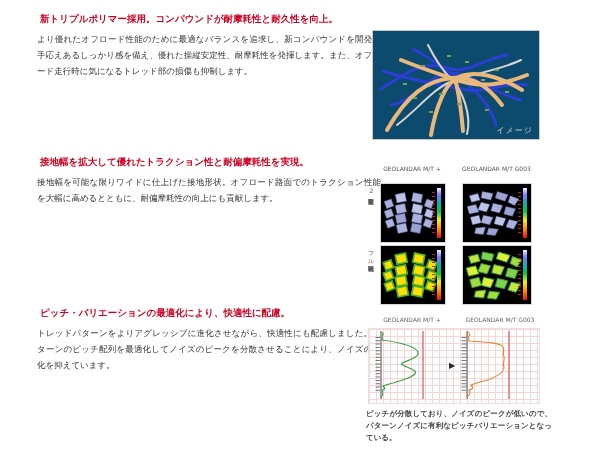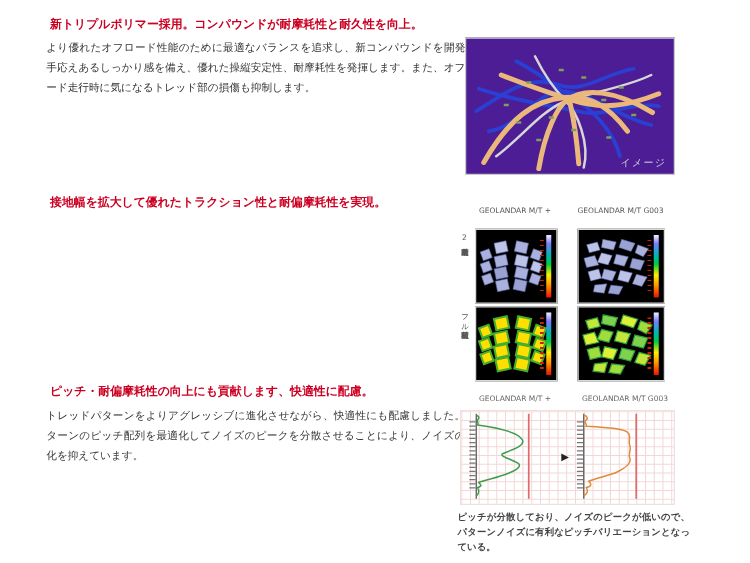--- a/index.html
+++ b/index.html
@@ -2,21 +2,21 @@
 <html><head>
 <meta charset="utf-8">
 <style>
   html,body{margin:0;padding:0;background:#fff;}
   #page{position:relative;width:600px;height:450px;background:#ffffff;overflow:hidden;
         font-family:"DejaVu Sans","Liberation Sans",sans-serif;padding-left:40px;}
   .heading{position:absolute;left:40px;font-size:9.5px;font-weight:bold;color:#cc0022;white-space:nowrap;}
   .body-text{position:absolute;left:37px;width:344px;font-size:8.5px;line-height:16px;color:#333;
              text-align:justify;word-break:break-all;}
   
-  .polymer-fig{position:absolute;left:372px;top:30px;width:166px;height:108px;background:#4c1d95;
+  .polymer-fig{position:absolute;left:372px;top:30px;width:166px;height:108px;background:#0c4a6e;
                border:1px solid #c9c9c9;}
   .polymer-caption{position:absolute;right:6px;bottom:3px;font-size:8px;color:#cccccc;letter-spacing:1px;}
   
   .patch-fig{position:absolute;left:364px;top:165px;width:182px;height:142px;}
   .patch-col-title{position:absolute;top:0;font-size:6px;color:#555;text-align:center;white-space:nowrap;}
   .patch-row-label{position:absolute;left:2px;width:10px;writing-mode:vertical-rl;text-orientation:upright;
                    font-size:6px;color:#555;line-height:10px;}
   .patch-panel{position:absolute;background:#000;border:1px solid #d8d8d8;}
   .scale-bar{position:absolute;top:4px;bottom:4px;right:4px;width:4px;
              background:linear-gradient(#f2f2ff,#7b7bff 14%,#00b4b4 32%,#00cc44 47%,#ffee00 64%,#ff9900 80%,#ee1100 100%);}
@@ -76,20 +76,21 @@
         <rect x="112" y="78" width="4" height="2"></rect>
           <rect x="40" y="66" width="4" height="2"></rect>
         <rect x="74" y="24" width="4" height="2"></rect>
           <rect x="132" y="60" width="4" height="2"></rect>
       </g>
     </svg>
     <div class="polymer-caption">イメージ</div>
   </div>
 
   <div class="heading" style="top:156px;">接地幅を拡大して優れたトラクション性と耐偏摩耗性を実現。</div>
+  <div class="body-text" style="top:174px;">接地幅を可能な限りワイドに仕上げた接地形状。オフロード路面でのトラクション性能を大幅に高めるとともに、耐偏摩耗性の向上にも貢献します。</div>
 
   <div class="patch-fig">
     <div class="patch-col-title" style="left:16px;width:64px;">GEOLANDAR M/T +</div>
     <div class="patch-col-title" style="left:98px;width:68px;">GEOLANDAR M/T G003</div>
 
     <div class="patch-row-label" style="top:22px;height:56px;">2名乗車時荷重</div>
     <div class="patch-row-label" style="top:82px;height:58px;">フル積載時荷重</div>
 
     <div class="patch-panel" style="left:16px;top:18px;width:64px;height:58px;">
       <svg width="52" height="50" viewBox="0 0 48 44" style="position:absolute;left:2px;top:4px;">
@@ -177,21 +178,21 @@
           <polygon points="41,28 49,30 45,37 38,35" fill="#c3e63a"></polygon>
           <polygon points="10,36 19,35 17,42 9,41" fill="#c3e63a"></polygon>
           <polygon points="22,36 31,37 28,43 20,42"></polygon>
         </g>
       </svg>
       <div class="scale-ticks"></div>
       <div class="scale-bar"></div>
     </div>
   </div>
 
-  <div class="heading" style="top:307px;">ピッチ・耐偏摩耗性の向上にも貢献します、快適性に配慮。</div>
+  <div class="heading" style="top:307px;">ピッチ・バリエーションの最適化により、快適性に配慮。</div>
   <div class="body-text" style="top:325px;">トレッドパターンをよりアグレッシブに進化させながら、快適性にも配慮しました。パターンのピッチ配列を最適化してノイズのピークを分散させることにより、ノイズの悪化を抑えています。</div>
 
   <div class="noise-fig">
     <div class="noise-title" style="left:8px;width:76px;">GEOLANDAR M/T +</div>
     <div class="noise-title" style="left:94px;width:80px;">GEOLANDAR M/T G003</div>
 
     <div class="noise-grid">
 
       <svg width="80" height="72" viewBox="0 0 80 72" style="position:absolute;left:4px;top:0;">
         <line x1="8" y1="2" x2="8" y2="70" stroke="#555" stroke-width="1"></line>

